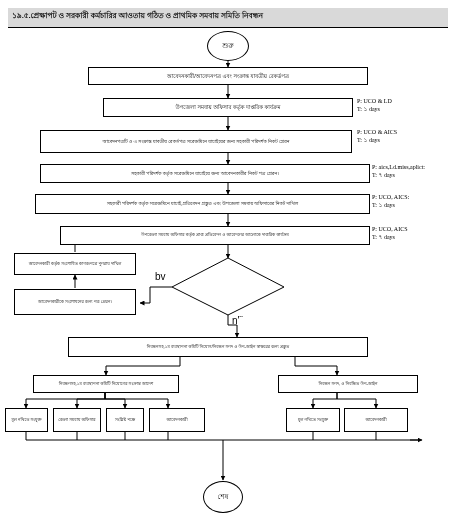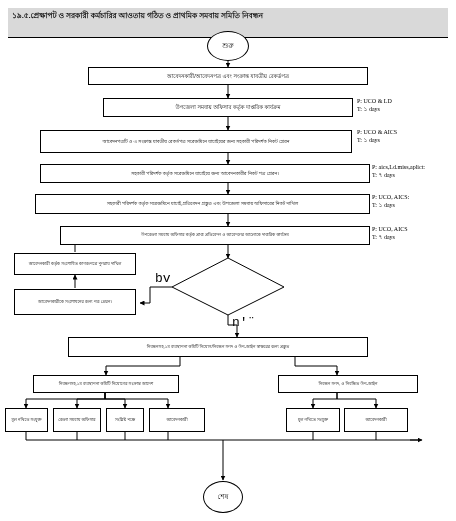--- a/index.html
+++ b/index.html
@@ -14,21 +14,21 @@
     font-family: "Liberation Sans", sans-serif;
     overflow: hidden;
   }
 
   
   #title-bar {
     position: absolute;
     left: 8px;
     top: 8px;
     width: 440px;
-    height: 30px;
+    height: 20px;
     background: #d9d9d9;
     border-bottom: 1.5px solid #000;
     box-sizing: border-box;
     text-align: right;
   }
   #title-text {
     position: absolute;
     left: 4px;
     top: 1px;
     font-size: 7.6px;
@@ -99,23 +99,23 @@
     font-size: 6px;
     color: #000;
     line-height: 1.35;
     white-space: nowrap;
     font-family: "Liberation Serif", serif;
   }
 
   
   .branch {
     position: absolute;
-    font-size: 13px;
-    color: #000;
-    font-family: Liberation Mono, monospace;
+    font-size: 10px;
+    color: #000;
+    font-family: Liberation Sans, sans-serif;
     white-space: nowrap;
   }
 </style>
 </head>
 <body>
 
 <div id="title-bar">
   <div id="title-text">১৯.৫.প্রেক্ষাপট ও সরকারী কর্মচারির আওতায় গঠিত  ও প্রাথমিক সমবায় সমিতি নিবন্ধন</div>
 </div>
 

